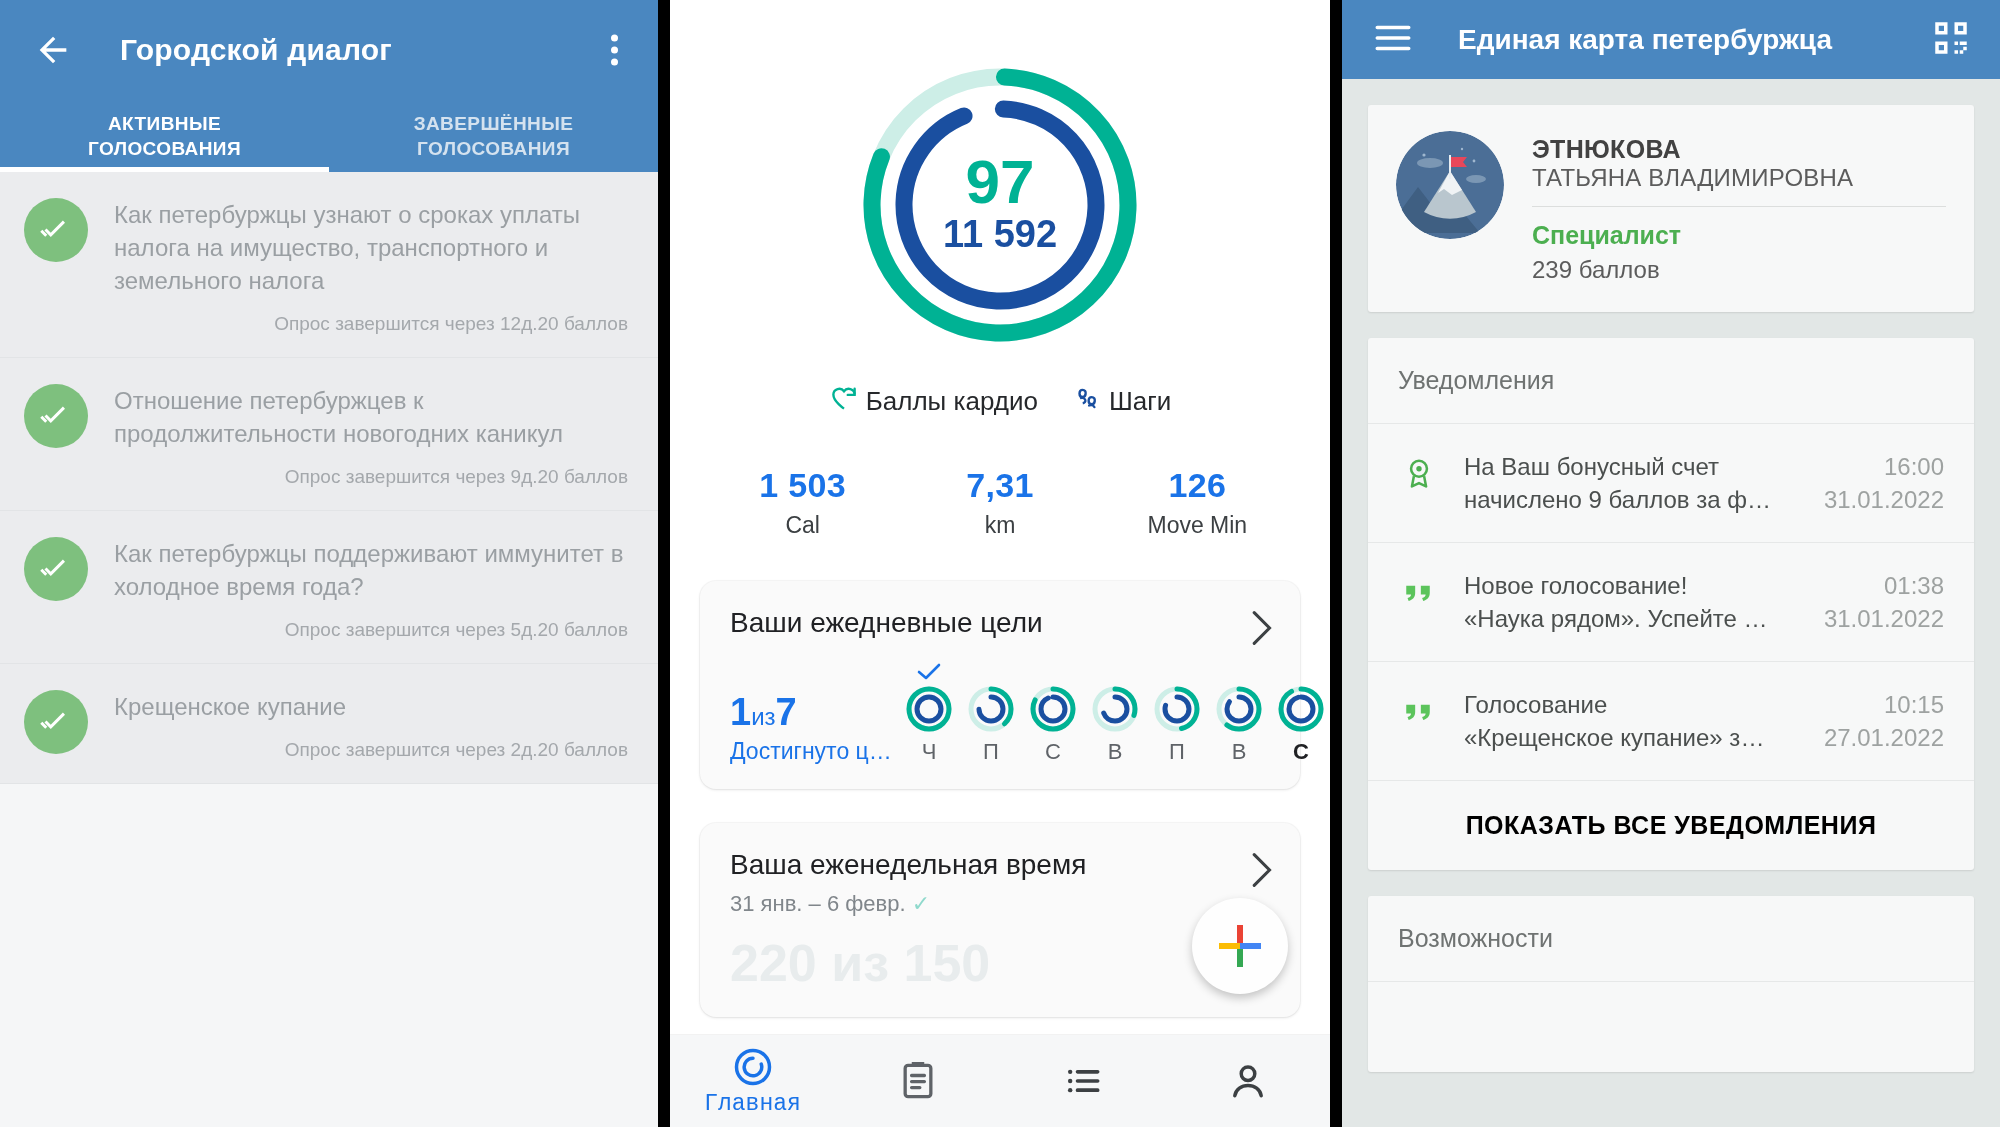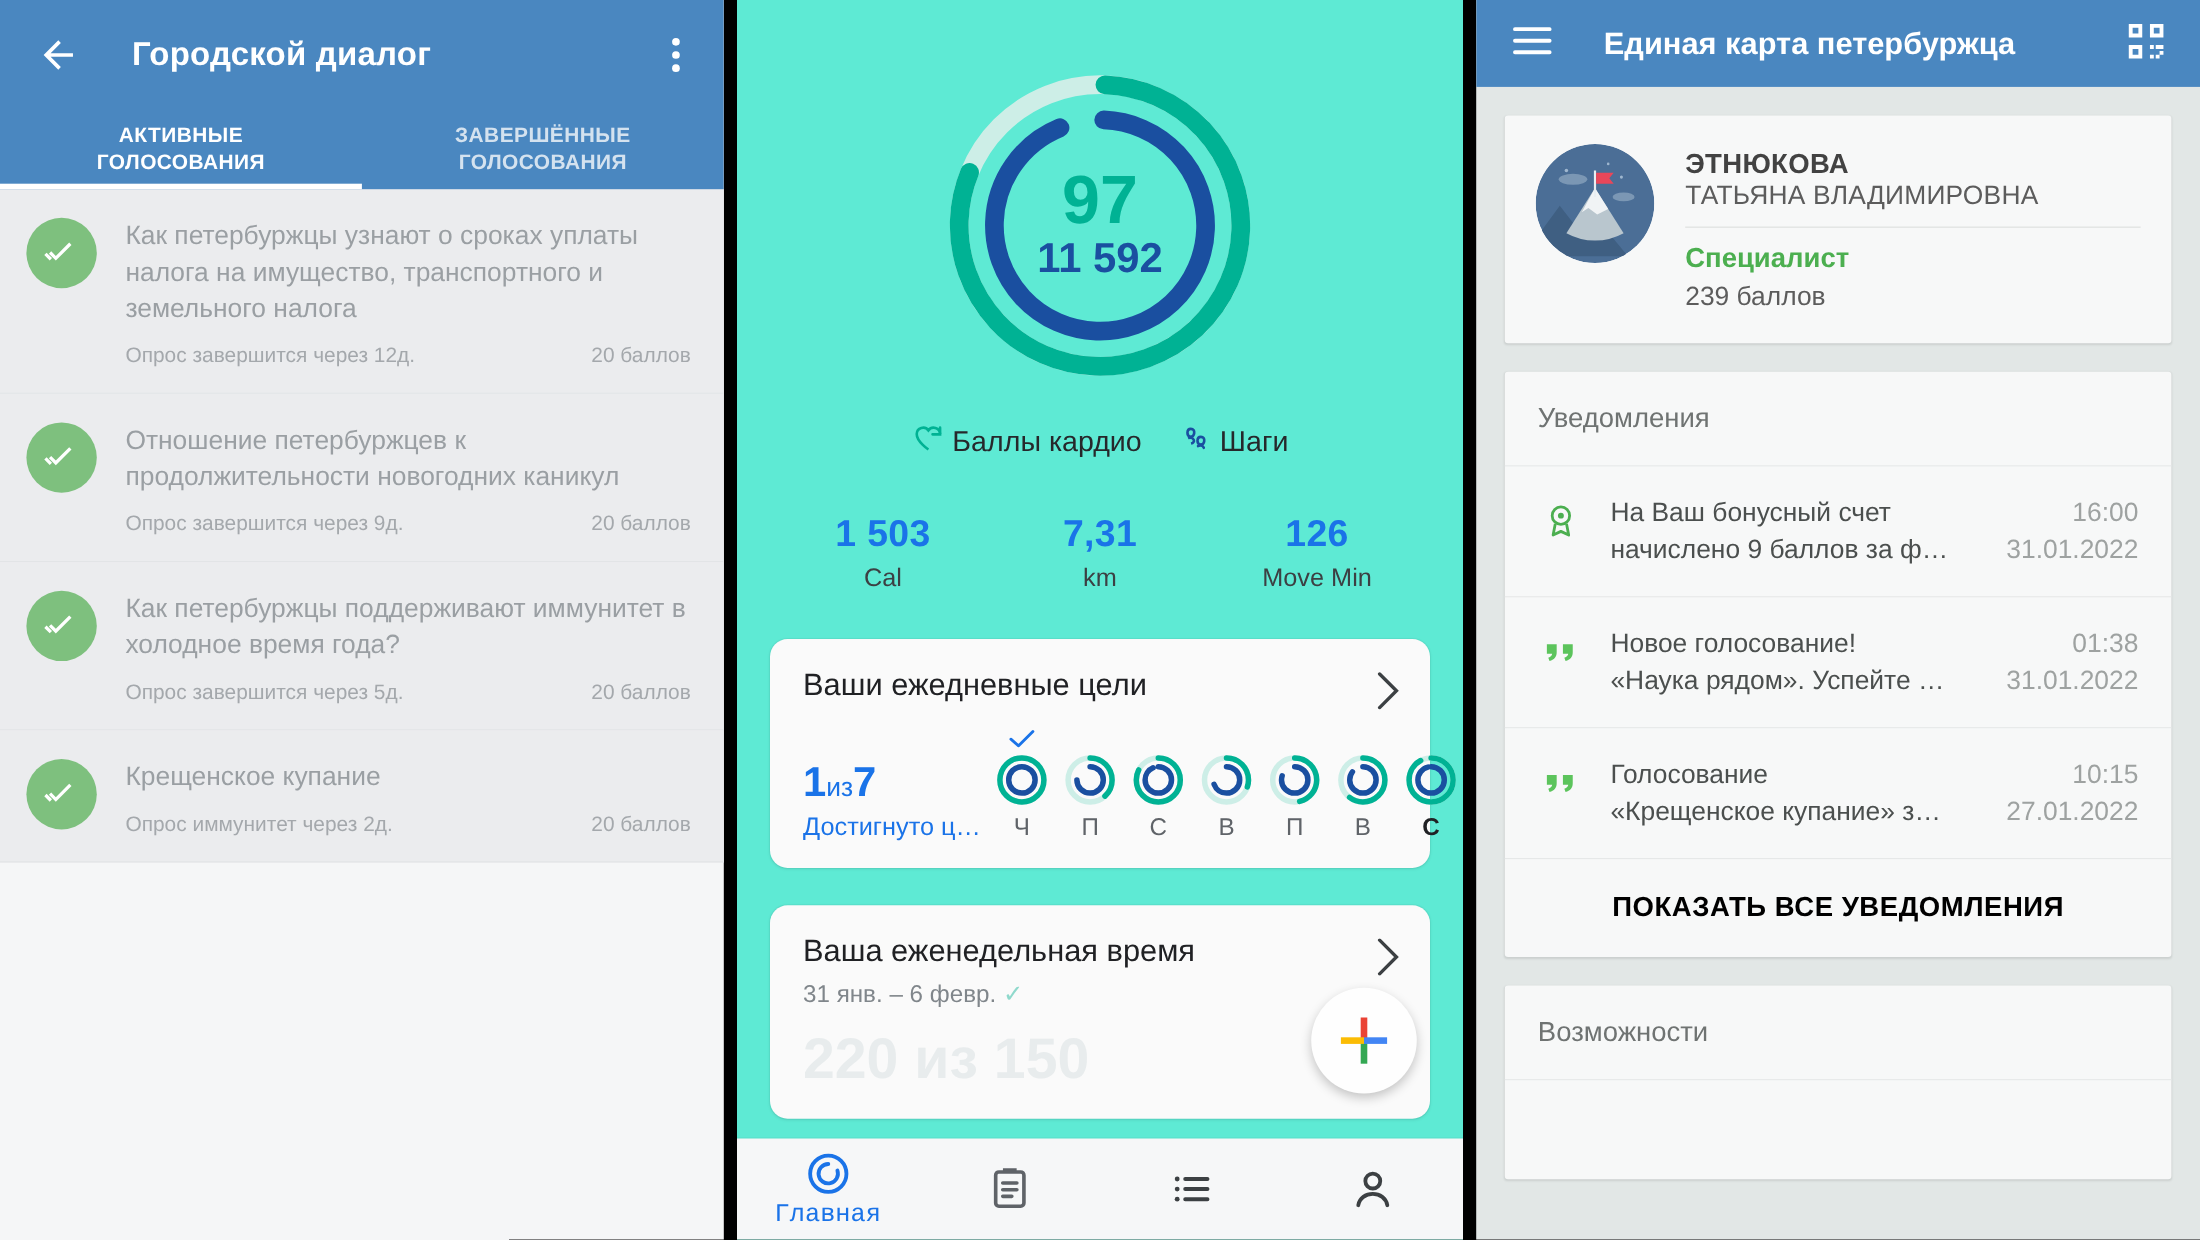--- a/index.html
+++ b/index.html
@@ -47,31 +47,31 @@
   .vote-row {
     display: flex; align-items: flex-start; padding: 26px 30px 22px 24px;
     border-bottom: 1px solid #e2e4e6; background: #ebecee;
   }
   .vote-check {
     width: 64px; height: 64px; border-radius: 50%; background: #7ec07e;
     flex: none; margin-right: 26px; display:flex; align-items:center; justify-content:center;
   }
   .vote-body { flex: 1; min-width: 0; }
   .vote-q { color: #9a9fa3; font-size: 24px; line-height: 33px; }
-  .vote-meta { display: flex; justify-content: space-between; align-items: baseline; margin-top: 16px; }
+  .vote-meta { display: flex; justify-content: flex-end; align-items: baseline; margin-top: 16px; }
   .vote-deadline { color: #a4a8ac; font-size: 19px; }
   .vote-points { color: #a4a8ac; font-size: 19px; }
 
   
   .sep { width: 12px; height: 1127px; background: #000; flex: none; }
 
   
   #panel-fit {
     position: relative; width: 660px; height: 1127px;
-    background: #5eead4; overflow: hidden;
+    background: #ffffff; overflow: hidden;
   }
   .fit-ring-wrap { display: flex; justify-content: center; padding-top: 55px; }
   .fit-legend {
     display: flex; justify-content: center; align-items: center; gap: 34px;
     margin-top: 28px; font-size: 26px; color: #26282b;
   }
   .legend-item { display: flex; align-items: center; gap: 7px; }
   .fit-stats { display: flex; margin-top: 46px; padding: 0 34px; }
   .fit-stat { flex: 1; text-align: center; }
   .fit-stat-val { color: #1a73e8; font-size: 34px; font-weight: 700; letter-spacing:.3px; }
@@ -230,21 +230,21 @@
 
       <div class="vote-row">
         <div class="vote-check">
           <svg width="36" height="36" viewBox="0 0 24 24">
               <path d="M1.5 13.2l1.4-1.4 3.3 3.3-1.4 1.4zM8.5 16.6L4.3 12.4l1.4-1.4 2.8 2.8 8.1-8.1 1.4 1.4z" fill="#fff"></path>
             </svg>
         </div>
         <div class="vote-body">
           <div class="vote-q">Крещенское купание</div>
           <div class="vote-meta">
-            <span class="vote-deadline">Опрос иммунитет через 2д.</span>
+            <span class="vote-deadline">Опрос завершится через 2д.</span>
             <span class="vote-points">20 баллов</span>
           </div>
         </div>
       </div>
 
     </div>
   </div>
 
   <div class="sep"></div>
 

